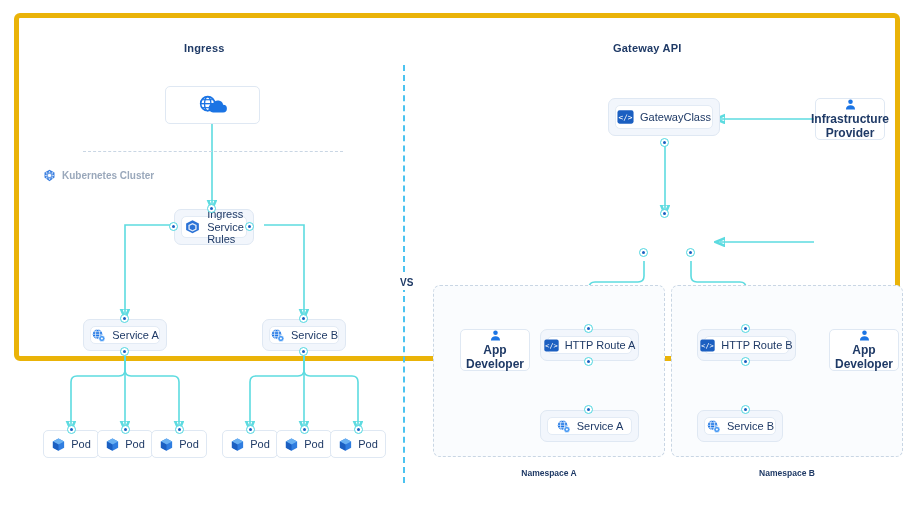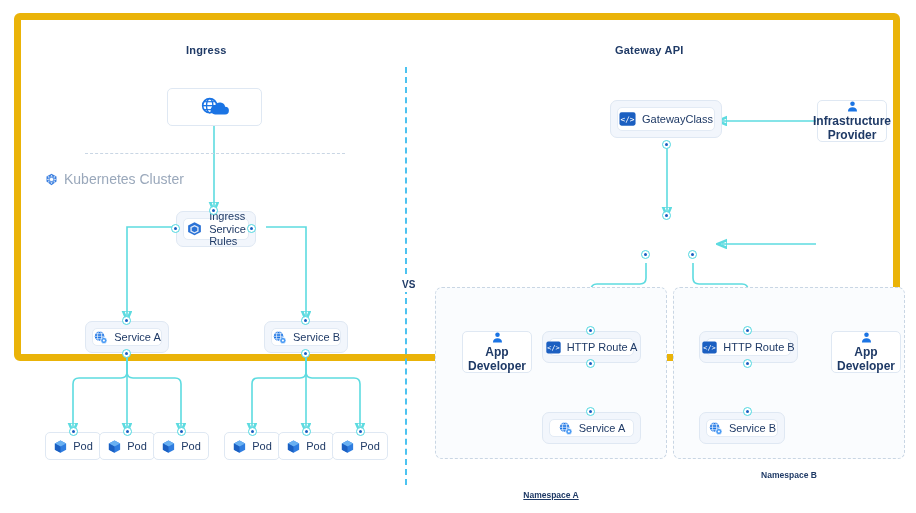--- a/index.html
+++ b/index.html
@@ -1,30 +1,30 @@
 <!DOCTYPE html>
 <html><head>
 <meta charset="utf-8">
 <style>
   html,body{margin:0;padding:0;background:#ffffff;}
   body{width:916px;height:513px;font-family:"Liberation Sans",sans-serif;}
-  #frame{position:absolute;left:14px;top:13px;width:886px;height:348px;border:7px solid #eab308;border-radius:6px;background:#fff;box-sizing:border-box;}
+  #frame{position:absolute;left:14px;top:13px;width:886px;height:348px;border:5px solid #eab308;border-radius:6px;background:#fff;box-sizing:border-box;}
   .stage{position:absolute;left:0;top:0;width:886px;height:484px;}
 
   
   .col-title{position:absolute;font-size:11px;font-weight:bold;color:#1f3a66;letter-spacing:.2px;white-space:nowrap;}
 
   
   .vdiv{position:absolute;border-left:2px dashed #4cc3f0;}
   .vs-label{position:absolute;font-size:10px;font-weight:bold;color:#1f3a66;background:#fff;padding:2px 3px;}
   .hdash{position:absolute;border-top:1px dashed #c9d6e4;}
 
   
   .cluster-tag{position:absolute;display:flex;align-items:center;gap:6px;}
-  .cluster-tag .lbl{font-size:14px;font-weight:normal;color:#9aa8bb;white-space:nowrap;}
+  .cluster-tag .lbl{font-size:10px;font-weight:bold;color:#9aa8bb;white-space:nowrap;}
 
   
   .shell{position:absolute;background:#f2f6fc;border:1px solid #dfe8f3;border-radius:7px;box-sizing:border-box;display:flex;align-items:center;justify-content:center;}
   .inner{background:#ffffff;border:1px solid #e3ebf5;border-radius:5px;box-sizing:border-box;display:flex;align-items:center;justify-content:center;gap:6px;padding:0 8px;width:calc(100% - 12px);height:calc(100% - 12px);}
   .plain{position:absolute;background:#ffffff;border:1px solid #dfe8f3;border-radius:5px;box-sizing:border-box;display:flex;align-items:center;justify-content:center;gap:5px;}
   .node-label{font-size:11px;font-weight:normal;color:#1f3a66;line-height:1.15;white-space:nowrap;}
   .node-label.two{white-space:normal;text-align:left;}
 
   
   .persona{position:absolute;background:#ffffff;border:1px solid #dfe8f3;border-radius:5px;box-sizing:border-box;display:flex;flex-direction:column;align-items:center;justify-content:center;gap:1px;}
@@ -293,21 +293,21 @@
     <div class="persona" style="left:796px;top:80px;width:70px;height:42px;">
       <svg class="ic" width="13" height="13" viewBox="0 0 24 24">
         <circle cx="12" cy="7" r="4.2" fill="#1b74e4"></circle>
         <path d="M3.6 21c0-4.6 3.8-7.4 8.4-7.4s8.4 2.8 8.4 7.4z" fill="#1b74e4"></path>
       </svg>
       <span class="plabel"><span>Infrastructure</span><br><span>Provider</span></span>
     </div>
 
 
     <div class="ns-box" style="left:414px;top:267px;width:232px;height:172px;"></div>
-    <div class="ns-label" style="left:414px;top:470px;width:232px;text-decoration:underline;">Namespace A</div>
+    <div class="ns-label" style="left:414px;top:450px;width:232px;">Namespace A</div>
 
     <div class="persona" style="left:441px;top:311px;width:70px;height:42px;">
       <svg class="ic" width="13" height="13" viewBox="0 0 24 24">
         <circle cx="12" cy="7" r="4.2" fill="#1b74e4"></circle>
         <path d="M3.6 21c0-4.6 3.8-7.4 8.4-7.4s8.4 2.8 8.4 7.4z" fill="#1b74e4"></path>
       </svg>
       <span class="plabel"><span>App</span><br><span>Developer</span></span>
     </div>
 
     <div class="shell" style="left:521px;top:311px;width:99px;height:32px;">

